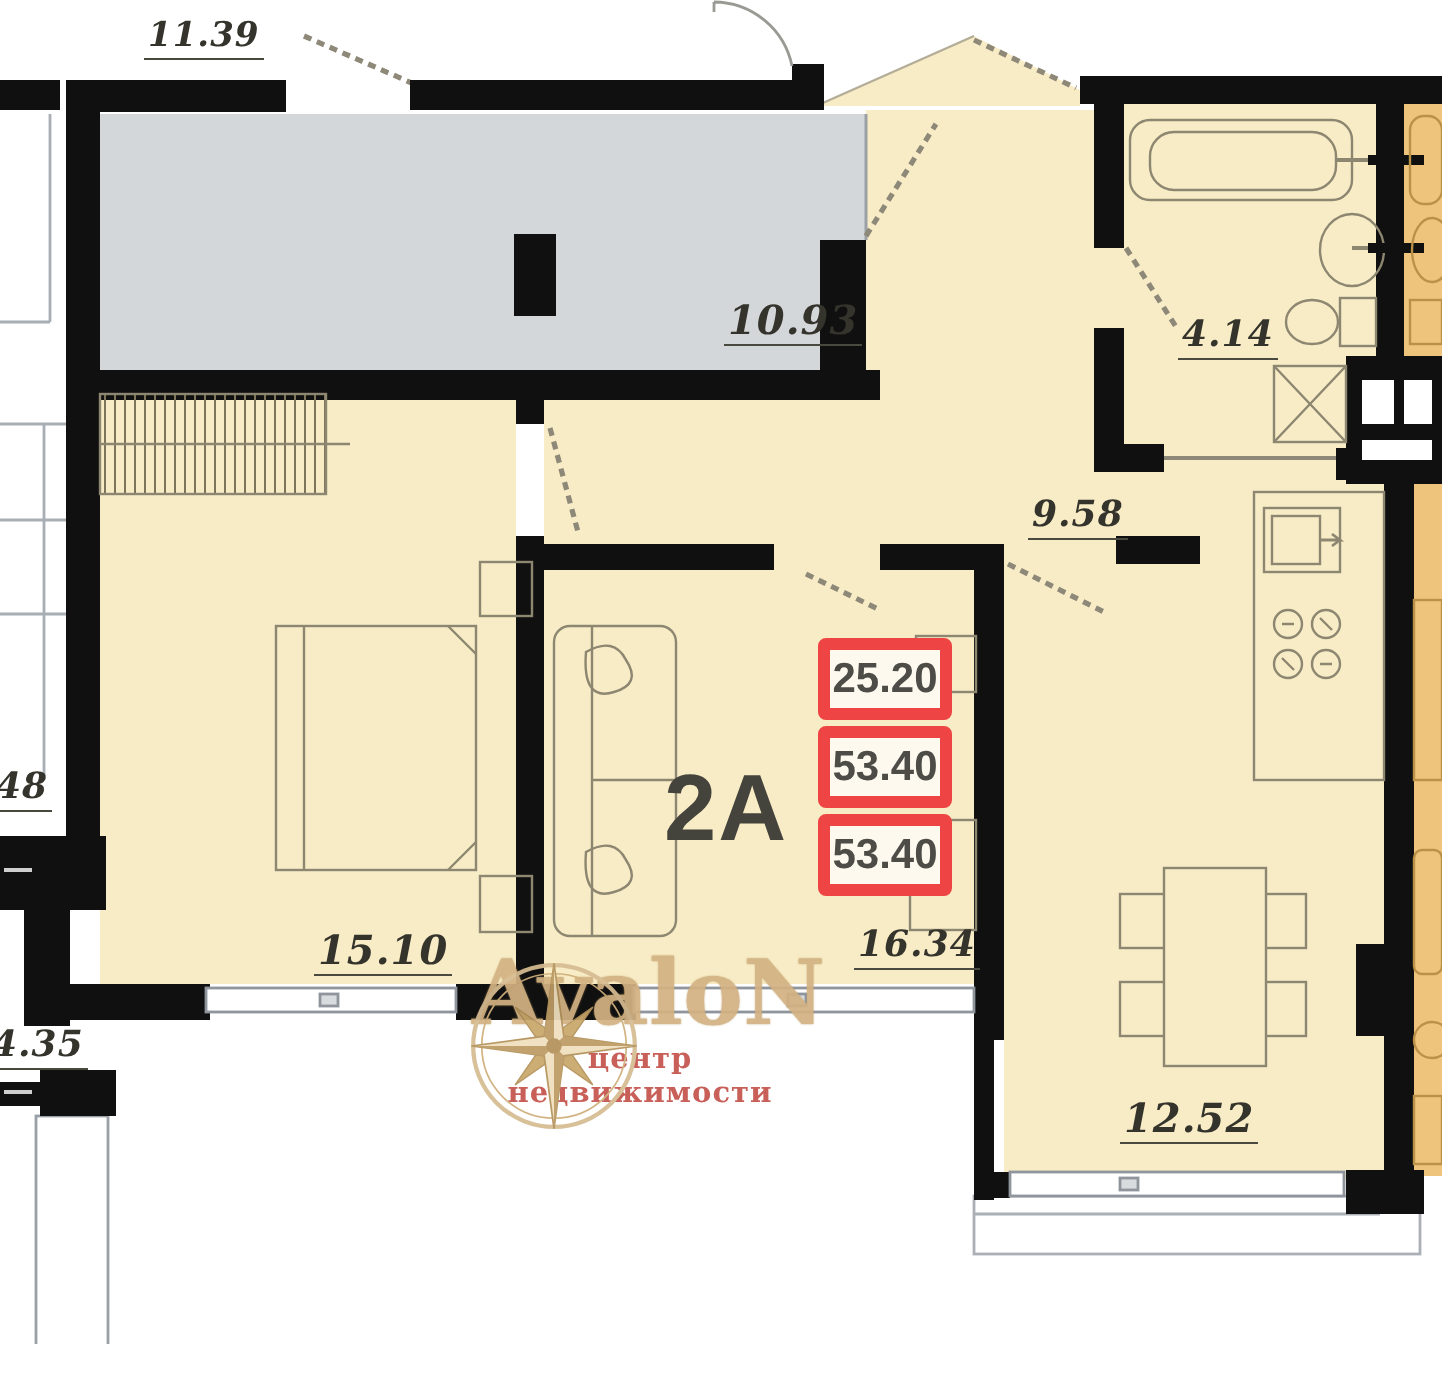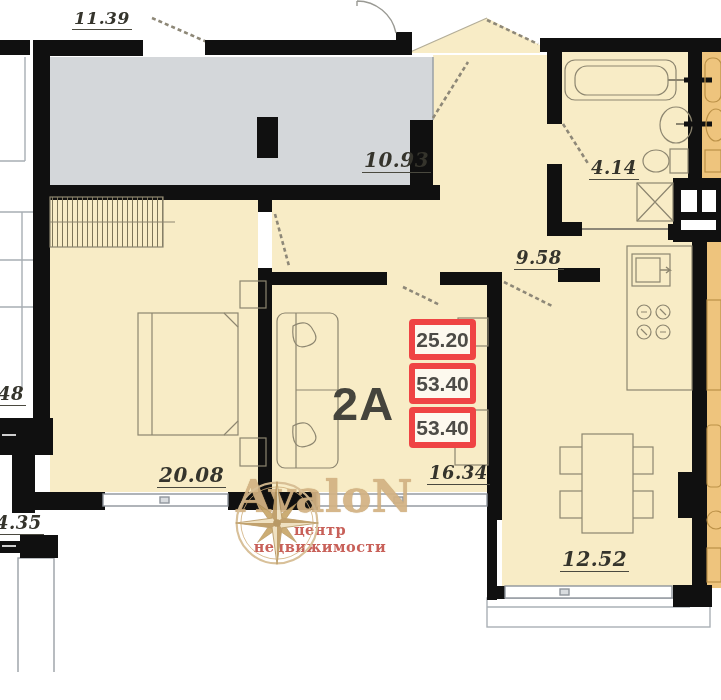--- a/index.html
+++ b/index.html
@@ -195,21 +195,21 @@
     <rect x="707" y="425" width="14" height="62" rx="4"></rect>
     <circle cx="716" cy="520" r="9"></circle>
     <rect x="707" y="548" width="14" height="34"></rect>
   </g>
 </svg>
 
 <div class="dim big" style="left:72px;top:10px;">11.39</div>
 <div class="dim med" style="left:362px;top:150px;">10.93</div>
 <div class="dim" style="left:589px;top:159px;">4.14</div>
 <div class="dim" style="left:514px;top:249px;">9.58</div>
-<div class="dim med" style="left:157px;top:465px;">20.08</div>
+<div class="dim med" style="left:157px;top:465px;">15.10</div>
 <div class="dim" style="left:427px;top:464px;">16.34</div>
 <div class="dim med" style="left:560px;top:549px;">12.52</div>
 <div class="dim" style="left:-4px;top:385px;">48</div>
 <div class="dim" style="left:-6px;top:514px;">4.35</div>
 
 <div class="unit">2A</div>
 <div class="areabox">
   <div class="cell">25.20</div>
   <div class="cell">53.40</div>
   <div class="cell">53.40</div>

